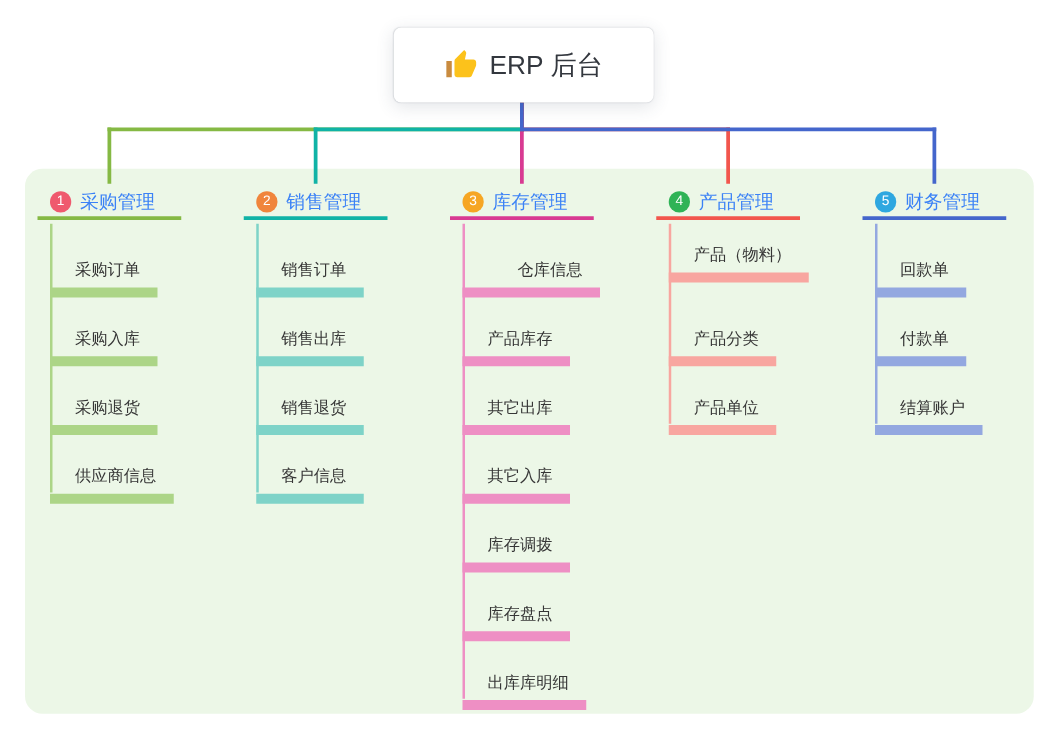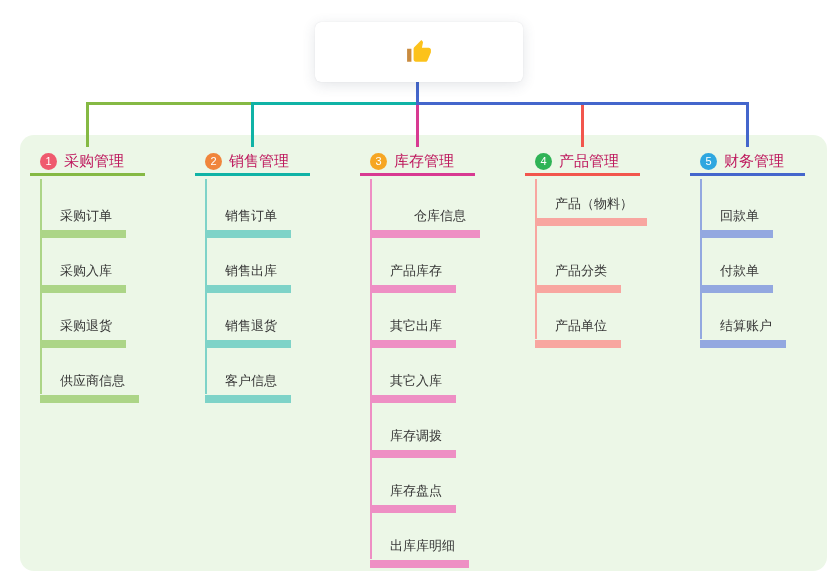--- a/index.html
+++ b/index.html
@@ -30,21 +30,21 @@
   .branch-head{
     position:absolute;top:149px;width:115px;height:27px;
     display:flex;align-items:center;gap:7px;padding-left:10px;
     box-sizing:border-box;border-bottom:3px solid #000;cursor:pointer;
   }
   .badge{
     width:17px;height:17px;border-radius:50%;flex:0 0 17px;
     display:flex;align-items:center;justify-content:center;
     color:#fff;font-size:11px;line-height:1;
   }
-  .branch-label{font-size:15px;font-weight:500;color:#be185d;white-space:nowrap;}
+  .branch-label{font-size:15px;font-weight:500;color:#3b82f6;white-space:nowrap;}
 
   
   .child-line{position:absolute;width:2px;}
   .child-node{
     position:absolute;height:25px;box-sizing:content-box;
     display:flex;align-items:flex-end;
     padding:0 14px 5px 20px;border-bottom:8px solid #15803d;
     font-size:13px;color:#363636;white-space:nowrap;cursor:pointer;
   }
 </style>
@@ -73,20 +73,21 @@
       <div class="seg" style="left: 746px; top: 102px; width: 3px; height: 45px; background: rgb(68, 102, 204);"></div>
     </div>
 
   <div class="root-node">
     <span class="thumb">
       <svg viewBox="0 0 24 24" aria-hidden="true">
         <path id="thumb-cuff" d="M1 21h4V9H1v12z" fill="#c98b3f"></path>
         <path id="thumb-hand" d="M23 10c0-1.1-.9-2-2-2h-6.31l.95-4.57.03-.32c0-.41-.17-.79-.44-1.06L14.17 1 7.59 7.59C7.22 7.95 7 8.45 7 9v10c0 1.1.9 2 2 2h9c.83 0 1.54-.5 1.84-1.22l3.02-7.05c.09-.23.14-.47.14-.73v-2z" fill="#fcc21b"></path>
       </svg>
     </span>
+    <span>ERP 后台</span>
   </div>
 
   <div id="branches">
       <div class="branch-head" style="left: 30px; width: 115px; border-bottom-color: rgb(133, 185, 68);">
         <span class="badge" style="background: rgb(239, 90, 110);">1</span>
         <span class="branch-label">采购管理</span>
       </div>
       <div class="child-line" style="left: 40px; top: 179px; height: 215px; background: rgb(172, 213, 135);"></div>
       <div class="child-node" style="left: 40px; top: 200px; border-bottom-color: rgb(172, 213, 135);">
         <span>采购订单</span>

